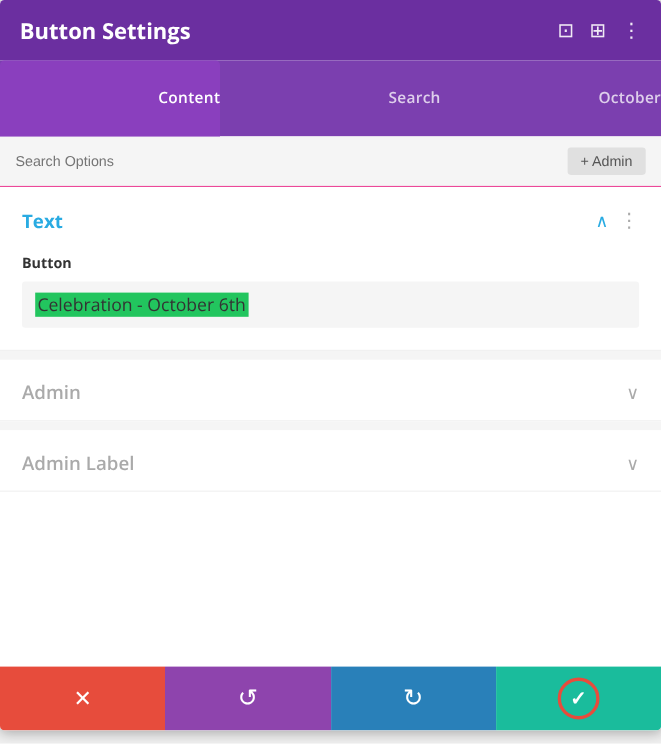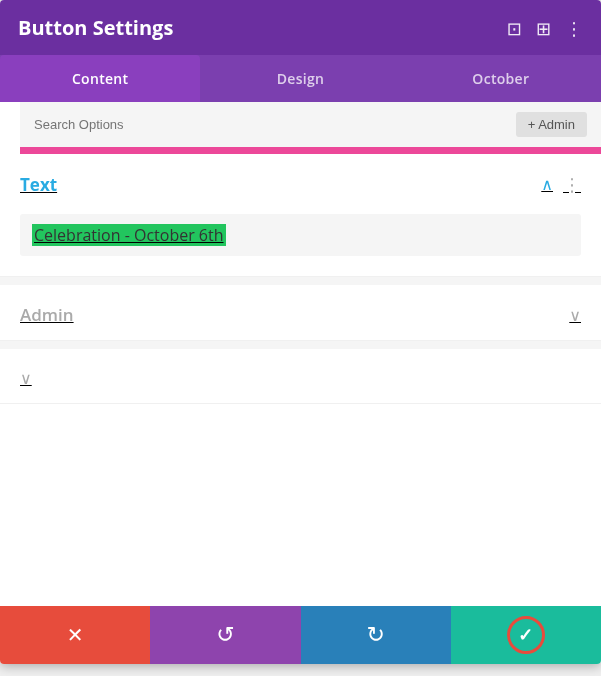--- a/index.html
+++ b/index.html
@@ -49,45 +49,44 @@
     }
 
     
     .tabs {
       background: #7B3FAF;
       display: flex;
       flex-shrink: 0;
     }
     .tab {
       flex: 1;
-      padding: 14px 0;
-      text-align: center;
+      padding: 25px 0;
+      text-align: right;
       color: rgba(255,255,255,0.75);
       font-size: 14px;
       font-weight: 600;
       cursor: pointer;
       position: relative;
       letter-spacing: 0.3px;
     }
     .tab.active {
       color: #fff;
       background: #8A3FBE;
       border-radius: 4px 4px 0 0;
     }
 
     
     .search-bar {
       background: #f5f5f5;
       padding: 10px 14px;
       display: flex;
       align-items: center;
       justify-content: flex-start;
-      border-bottom: 7px solid #ec4899;
+      border-bottom: 1px solid #ec4899;
       flex-shrink: 0;
-      margin-left: 20px;
     }
     .search-input {
       background: transparent;
       border: none;
       outline: none;
       color: #aaa;
       font-size: 13px;
       flex: 1;
     }
     .filter-btn {
@@ -99,21 +98,20 @@
       color: #555;
       cursor: pointer;
       font-weight: 500;
     }
 
     
     .main-content {
       flex: 1;
       overflow-y: auto;
       background: #fff;
-      text-decoration: underline;
     }
 
     
     .section {
       border-bottom: 1px solid #f0f0f0;
     }
 
     .section-header {
       display: flex;
       align-items: center;
@@ -220,21 +218,21 @@
       <span class="header-icon">⊞</span>
       <span class="header-icon">⋮</span>
     </div>
   </div>
 
   <div class="tabs">
     <div class="tab active">
       <span>Content</span>
     </div>
     <div class="tab">
-      <span>Design</span>
+      <span>Search</span>
     </div>
     <div class="tab">
       <span>October</span>
     </div>
   </div>
 
   <div class="search-bar">
     <input class="search-input" type="text" placeholder="Search Options" style="">
     <button class="filter-btn">
       <span>+ Admin</span>
@@ -245,20 +243,21 @@
 
     <div class="section">
       <div class="section-header">
         <span class="section-title">Text</span>
         <div class="section-controls">
           <span class="chevron-icon">∧</span>
           <span class="dots-icon">⋮</span>
         </div>
       </div>
       <div class="section-body">
+        <div class="field-label">Button</div>
         <div style="background:#f5f5f5; border-radius:3px; padding:10px 12px;">
           <span class="highlighted-text">Celebration - October 6th</span>
         </div>
       </div>
     </div>
 
     <div class="section-divider"></div>
 
     <div class="section">
       <div class="section-header">
@@ -266,20 +265,21 @@
         <div class="section-controls">
           <span class="chevron-icon muted">∨</span>
         </div>
       </div>
     </div>
 
     <div class="section-divider"></div>
 
     <div class="section">
       <div class="section-header">
+        <span class="section-title muted">Admin Label</span>
         <div class="section-controls">
           <span class="chevron-icon muted">∨</span>
         </div>
       </div>
     </div>
 
   </div>
 
   <div class="footer">
     <button class="footer-btn cancel">

